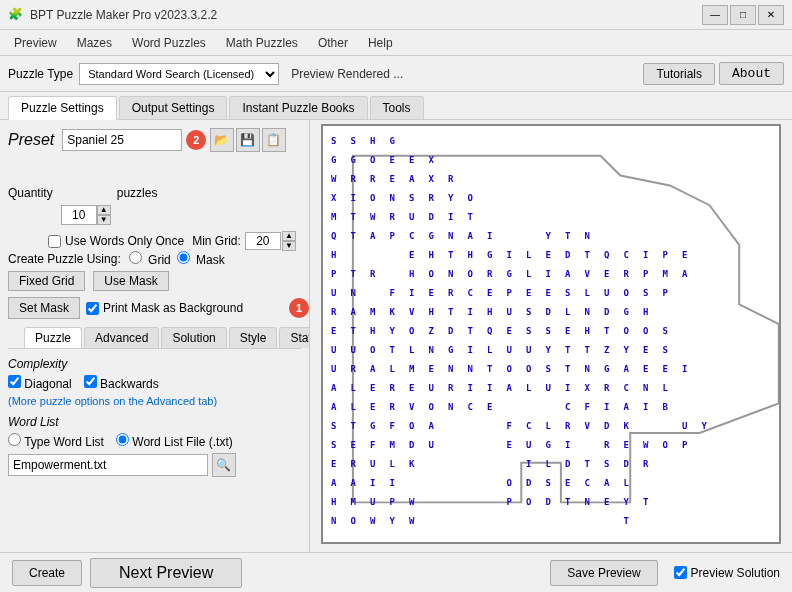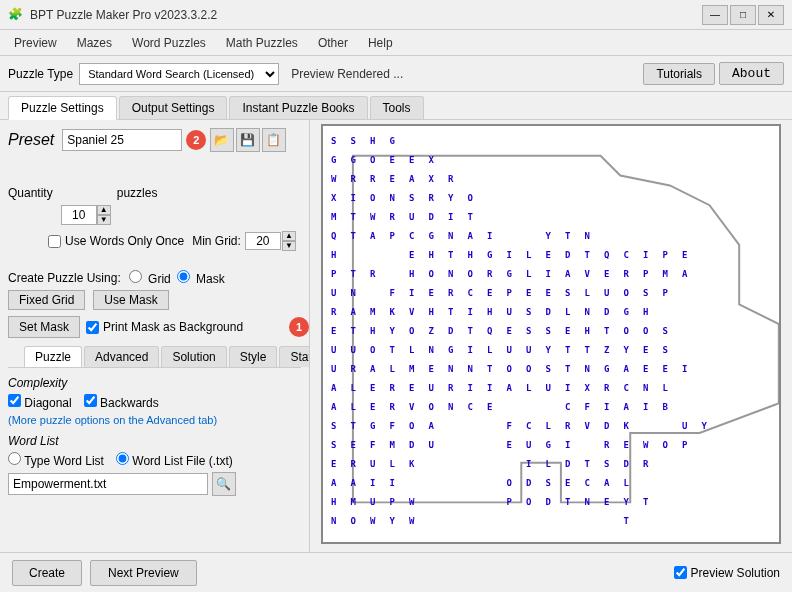--- a/index.html
+++ b/index.html
@@ -46,21 +46,21 @@
     
     .quantity-row { display: flex; align-items: center; margin-bottom: 6px; }
     .quantity-label { font-size: 12px; margin-right: 8px; font-weight: 500; }
     .spinner-container { display: flex; align-items: center; margin-top: 45px; }
     .spinner-input { width: 36px; height: 20px; border: 1px solid #aaa; text-align: center; font-size: 12px; }
     .spinner-btns { display: flex; flex-direction: column; }
     .spin-btn { width: 14px; height: 10px; border: 1px solid #aaa; background: #e1e1e1; display: flex; align-items: center; justify-content: center; cursor: pointer; font-size: 8px; line-height: 1; }
     .puzzles-text { font-size: 12px; margin-left: 6px; }
 
     
-    .checkbox-row { display: flex; align-items: center; margin-bottom: 19px; padding-left: 40px; }
+    .checkbox-row { display: flex; align-items: center; margin-bottom: 0; padding-left: 40px; }
     .checkbox-row input[type=checkbox] { margin-right: 4px; }
     .checkbox-row label { font-size: 12px; }
     .min-words-label { font-size: 12px; margin-left: 8px; margin-right: 4px; }
     .min-words-input { width: 36px; height: 18px; border: 1px solid #aaa; text-align: center; font-size: 12px; }
 
     
     .create-puzzle-row { display: flex; align-items: center; margin-bottom: 4px; }
     .create-puzzle-label { font-size: 12px; margin-right: 8px; }
     .radio-label { font-size: 12px; margin-right: 6px; }
     .radio-label input[type=radio] { margin-right: 3px; }
@@ -89,21 +89,21 @@
     .word-file-input { width: 200px; height: 22px; border: 1px solid #aaa; padding: 1px 4px; font-size: 12px; background: white; }
     .search-btn { width: 24px; height: 24px; border: 1px solid #aaa; background: #e1e1e1; display: flex; align-items: center; justify-content: center; cursor: pointer; }
 
     
     .right-panel { flex: 1; padding: 4px; background: #f0f0f0; display: flex; align-items: flex-start; justify-content: center; overflow: hidden; }
     .puzzle-preview { width: 460px; height: 420px; border: 2px solid #888; background: white; position: relative; overflow: hidden; }
 
     
     .bottom-bar { height: 40px; background: #f0f0f0; border-top: 1px solid #ccc; display: flex; align-items: center; padding: 0 12px; gap: 8px; }
     .btn-create { padding: 5px 16px; font-size: 12px; border: 1px solid #aaa; background: #e1e1e1; cursor: pointer; border-radius: 2px; }
-    .btn-next-preview { padding: 5px 17px; font-size: 12px; border: 1px solid #aaa; background: #e1e1e1; cursor: pointer; border-radius: 2px; text-align: right; }
+    .btn-next-preview { padding: 5px 28px; font-size: 16px; border: 1px solid #aaa; background: #e1e1e1; cursor: pointer; border-radius: 2px; text-align: right; }
     .spacer { flex: 1; }
     .btn-save-preview { padding: 5px 16px; font-size: 12px; border: 1px solid #aaa; background: #e1e1e1; cursor: pointer; border-radius: 2px; }
     .preview-solution-check { display: flex; align-items: center; gap: 4px; font-size: 12px; margin-left: 8px; }
 
     
     .badge-1 { width: 20px; height: 20px; background: #e74c3c; border-radius: 50%; color: white; font-size: 11px; font-weight: bold; display: flex; align-items: center; justify-content: center; position: absolute; right: -8px; top: 50%; transform: translateY(-50%); z-index: 10; }
     .ws-letter { position: absolute; font-size: 9px; font-weight: bold; color: #2200cc; font-family: monospace; }
 
     
     .mask-shape { position: absolute; top: 0; left: 0; width: 100%; height: 100%; }
@@ -555,17 +555,18 @@
           <span class="ws-letter" style="left: 300.5px; top: 390px;">T</span>
         </div>
     </div>
   </div>
 </div>
 
 <div class="bottom-bar">
   <button class="btn-create">Create</button>
   <button class="btn-next-preview">Next Preview</button>
   <div class="spacer"></div>
+  <button class="btn-save-preview">Save Preview</button>
   <label class="preview-solution-check">
     <input type="checkbox" checked="" style="">
     <span>Preview Solution</span>
   </label>
 </div>
 
 </body></html>

